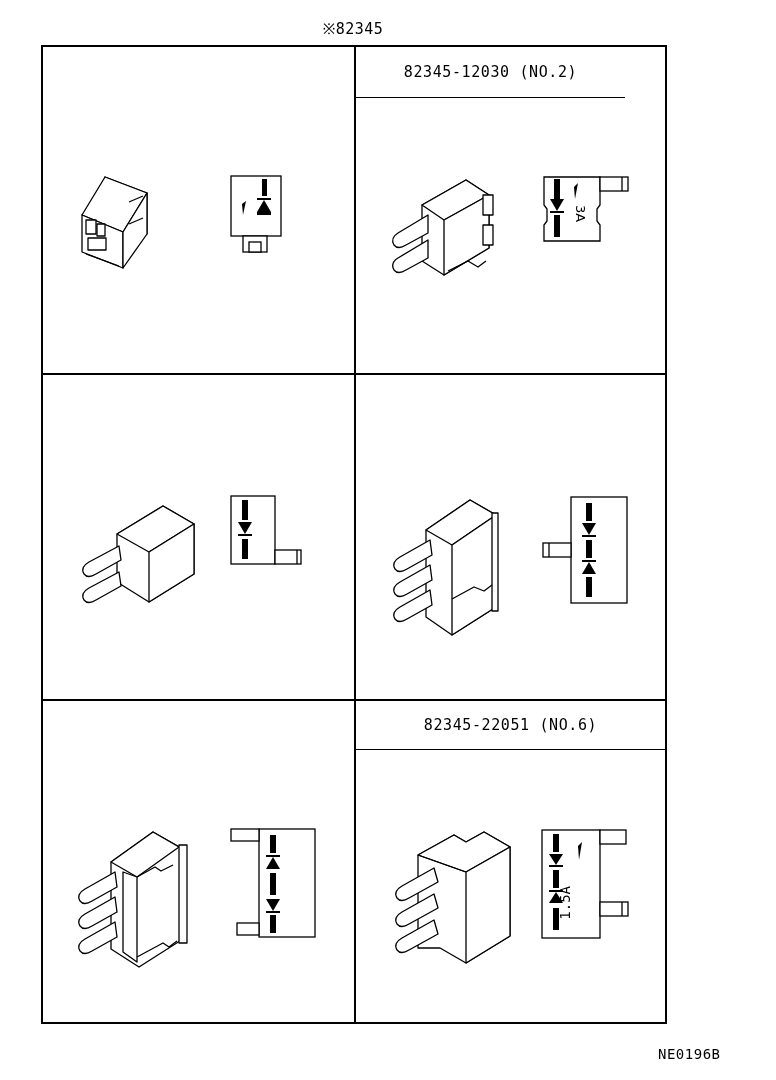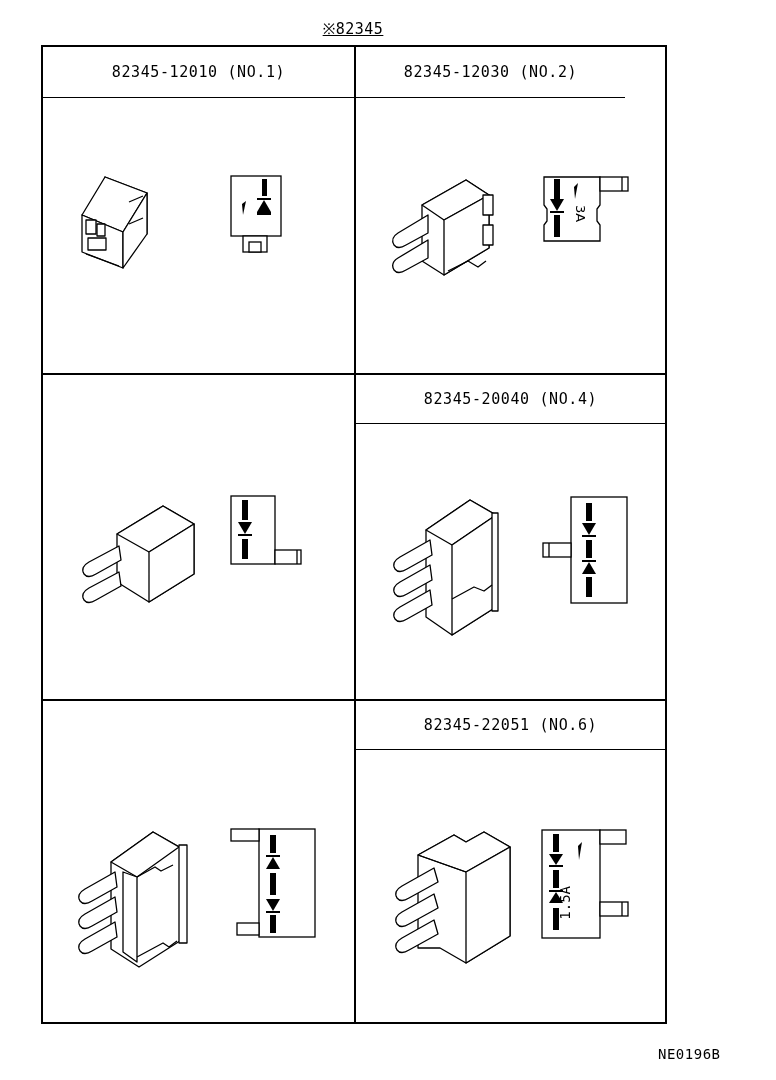--- a/index.html
+++ b/index.html
@@ -1,19 +1,19 @@
 <!DOCTYPE html>
 <html><head>
 <meta charset="utf-8">
 <style>
   html, body { margin: 0; padding: 0; background: #ffffff; }
   body { width: 776px; height: 1080px; position: relative; overflow: hidden;
          font-family: "DejaVu Sans Mono", "Liberation Mono", monospace; color: #000; }
   .title { position: absolute; left: 0; width: 706px; top: 18px; text-align: center;
-           font-size: 15px; letter-spacing: 0.5px; text-decoration: underline; }
+           font-size: 15px; letter-spacing: 0.5px; }
   .sheet { position: absolute; left: 41px; top: 45px; width: 626px; height: 979px;
            border: 2px solid #000; box-sizing: border-box; }
   .cell { position: absolute; box-sizing: border-box; }
   .hdr { display: flex; align-items: center; justify-content: center;
          font-size: 15px; letter-spacing: 0.6px; border-bottom: 1.5px solid #000; }
   .vline { position: absolute; left: 311px; top: 0; width: 2px; height: 100%; background: #000; }
   .hline { position: absolute; left: 0; width: 100%; height: 2px; background: #000; }
   .fig { position: absolute; }
   .footer { position: absolute; left: 658px; top: 1046px; font-size: 14px; letter-spacing: 0.5px; }
   svg { overflow: visible; }
@@ -22,24 +22,22 @@
 <body>
 
 <div class="title">※82345</div>
 
 <div class="sheet">
 
   <div class="vline"></div>
   <div class="hline" style="top:326px"></div>
   <div class="hline" style="top:652px"></div>
 
-  <div class="cell hdr" style="left:0;top:0;width:311px;height:51px">82345-12010  (NO.1)</div>
   <div class="cell hdr" style="left:313px;top:0;width:269px;height:51px">82345-12030  (NO.2)</div>
 
-  <div class="cell hdr" style="left:313px;top:328px;width:309px;height:49px">82345-20040  (NO.4)</div>
 
   <div class="cell hdr" style="left:313px;top:654px;width:309px;height:49px">82345-22051  (NO.6)</div>
 
   <svg class="fig" style="left:34px;top:125px" width="90" height="100">
     <g fill="#fff" stroke="#000" stroke-width="1.3" stroke-linejoin="round">
       <polygon points="28,5 70,21 70,62 24,80 24,40"></polygon>
       <polygon points="5,43 28,5 70,21 46,60"></polygon>
       <polygon points="5,43 46,60 46,96 5,80"></polygon>
       <polygon points="46,60 70,21 70,62 46,96"></polygon>
       <rect x="9" y="48" width="10" height="14"></rect>

